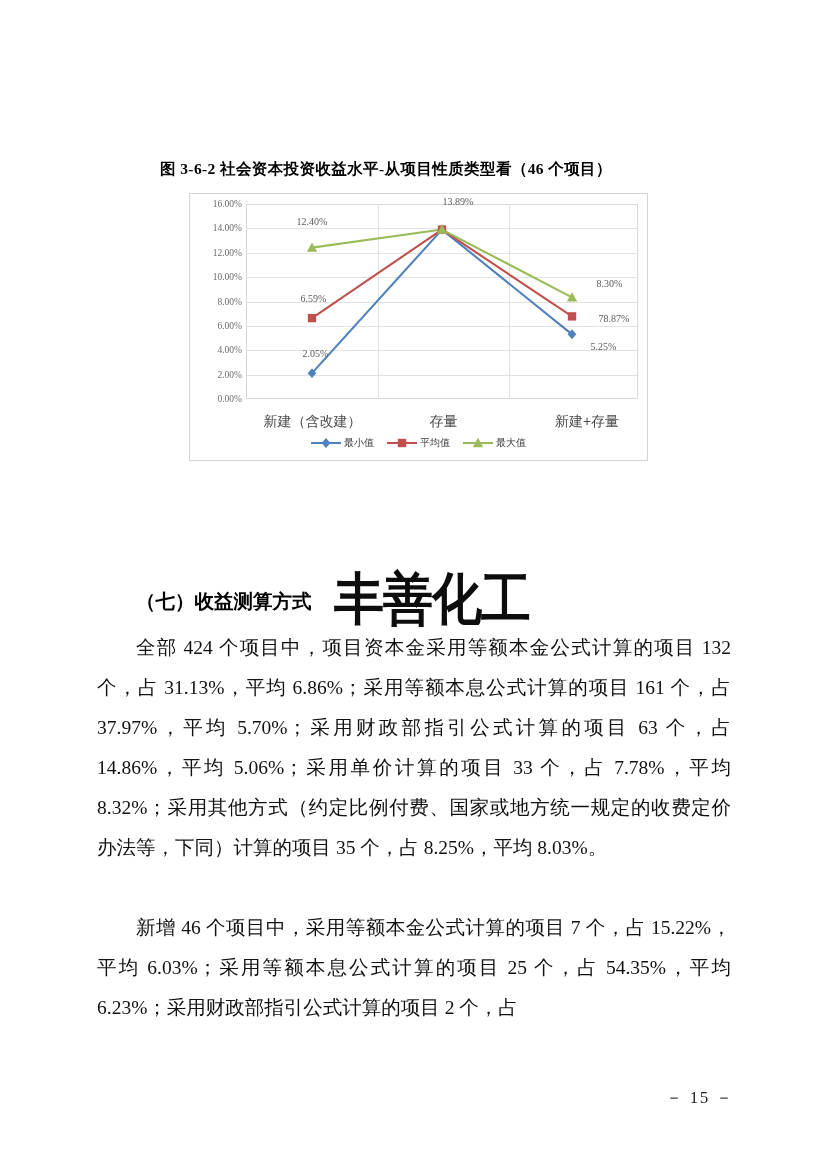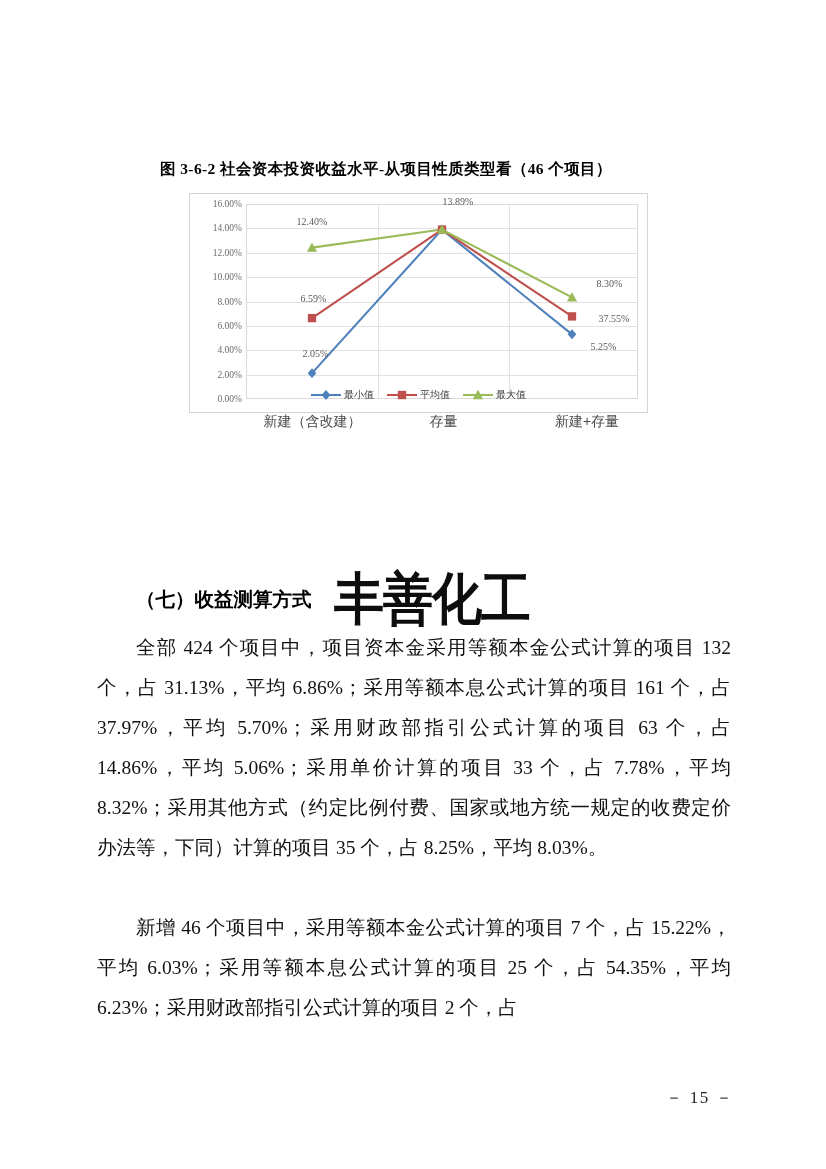--- a/index.html
+++ b/index.html
@@ -30,21 +30,21 @@
     white-space: nowrap;
     color: #000;
   }
 
   
   .chart-box {
     position: absolute;
     left: 189px;
     top: 193px;
     width: 459px;
-    height: 220px;
+    height: 268px;
     border: 1px solid #d4d4d4;
     background: #ffffff;
     box-sizing: border-box;
   }
   .chart-inner {
     position: absolute;
     inset: 0;
   }
   .plot {
     position: absolute;
@@ -146,21 +146,21 @@
 
   .section-heading {
     position: absolute;
     left: 97px;
     width: 634px;
     font-size: 19.5px;
     line-height: 36px;
     font-weight: bold;
     text-indent: 2em;
     color: #000;
-    font-family: Liberation Mono, monospace;
+    font-family: Liberation Sans, sans-serif;
   }
 
   
   .watermark {
     position: absolute;
     left: 334px;
     top: 562px;
     font-size: 50px;
     font-weight: bold;
     color: #0d0d0d;
@@ -229,21 +229,21 @@
             <rect x="323.3" y="108.77812499999999" width="8.4" height="8.4" fill="#C0504D"></rect>
             <polygon points="65.5,38.675 60.3,48.075 70.7,48.075" fill="#9BBB59"></polygon>
             <polygon points="196.5,20.51562499999999 191.3,29.915624999999988 201.7,29.915624999999988" fill="#9BBB59"></polygon>
             <polygon points="327.5,88.64374999999998 322.3,98.04374999999999 332.7,98.04374999999999" fill="#9BBB59"></polygon>
           </svg>
           <div class="dlabel" style="left: 55.5px; top: 144.016px;">2.05%</div>
           <div class="dlabel" style="left: 53.5px; top: 88.6844px;">6.59%</div>
           <div class="dlabel" style="left: 49.5px; top: 11.875px;">12.40%</div>
           <div class="dlabel" style="left: 195.5px; top: -8.28438px;">13.89%</div>
           <div class="dlabel" style="left: 349.5px; top: 73.8437px;">8.30%</div>
-          <div class="dlabel" style="left: 351.5px; top: 108.978px;">37.55%</div>
+          <div class="dlabel" style="left: 351.5px; top: 108.978px;">78.87%</div>
           <div class="dlabel" style="left: 343.5px; top: 137.016px;">5.25%</div>
         </div>
       <div class="legend" id="chart-legend">
           <div class="legend-item">
             <svg class="lkey" width="30" height="12" viewBox="0 0 30 12">
               <line x1="0" y1="6" x2="30" y2="6" stroke="#4F81BD" stroke-width="2.1"></line>
               <polygon points="15,1 19.4,6 15,11 10.6,6" fill="#4F81BD"></polygon>
             </svg>
             <span class="ltext">最小值</span>
           </div>

